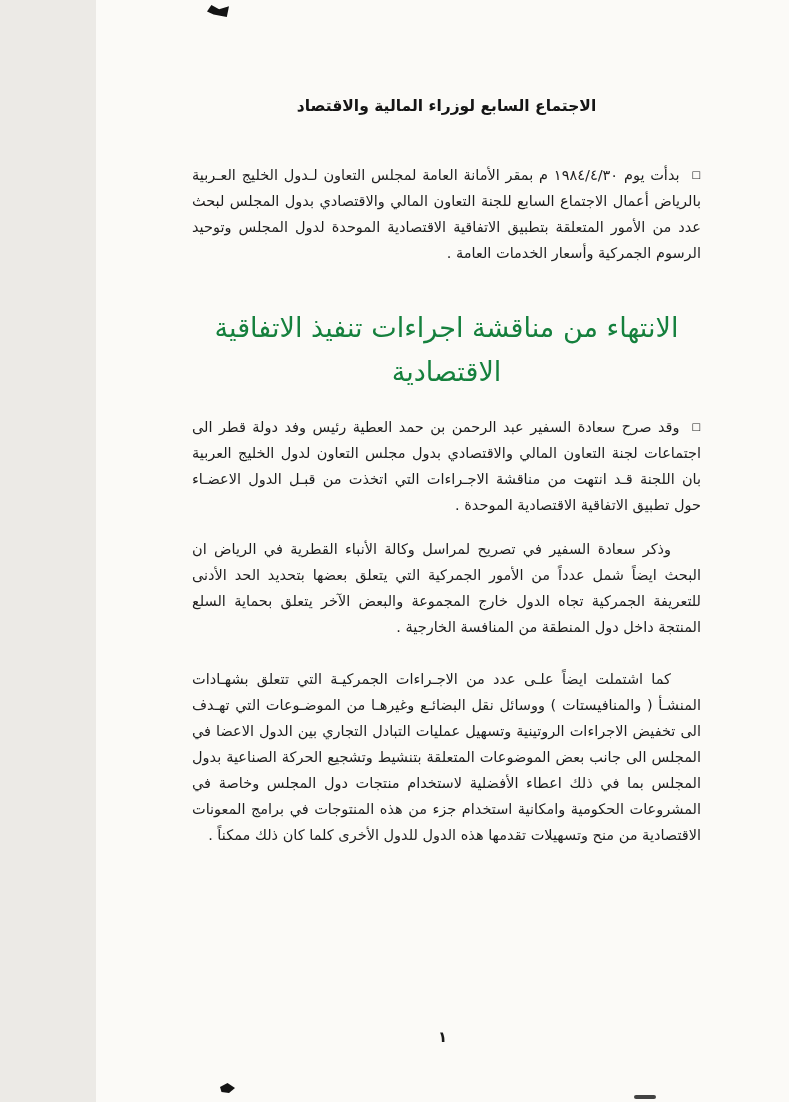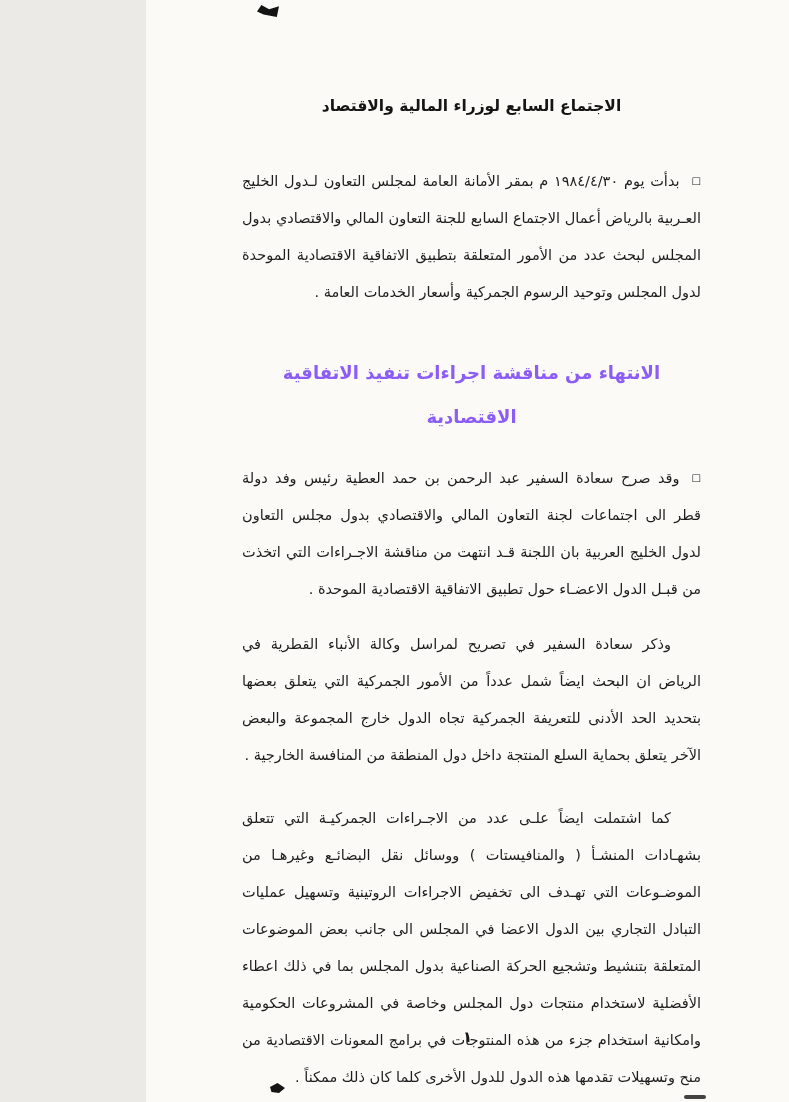--- a/index.html
+++ b/index.html
@@ -3,21 +3,21 @@
 <meta charset="utf-8">
 <style>
   * { margin:0; padding:0; box-sizing:border-box; }
   html,body { background:#eceae6; }
   body {
     width:789px; height:1102px;
     font-family:"DejaVu Sans", sans-serif;
   }
   .page {
     position:relative;
-    width:643px; height:1102px;
+    width:693px; height:1102px;
     background:#fbfaf7;
     color:#1b1b1b;
     overflow:hidden;
     direction:rtl;
   }
   .content {
     position:relative;
     padding:84px 88px 0 96px;
   }
   
@@ -25,21 +25,21 @@
   .title-line {
     font-size:15.5px;
     font-weight:bold;
     line-height:44px;
     letter-spacing:.2px;
     color:#151515;
   }
   
   .par {
     font-size:14.5px;
-    line-height:37px;
+    line-height:26px;
     text-align:justify;
     color:#1d1d1d;
   }
   .par.indent { text-indent:30px; }
   .p-intro   { margin-top:34px; }
   .p-statement { margin-top:20px; }
   .p-customs { margin-top:18px; }
   .p-procedures { margin-top:26px; }
   .marker {
     display:inline-block;
@@ -47,24 +47,24 @@
     vertical-align:2px;
     margin-left:12px;
     color:#222;
   }
   
   .section-heading {
     margin-top:40px;
     text-align:center;
   }
   .section-heading .h-line {
-    font-size:18px;
-    font-weight:bold;
+    font-size:27px;
+    font-weight:normal;
     line-height:44px;
-    color:#8b5cf6;
+    color:#15803d;
   }
   
   .page-number {
     position:absolute;
     top:1028px; left:0;
     width:100%;
     text-align:center;
     font-size:15px;
     font-weight:bold;
     color:#1a1a1a;

